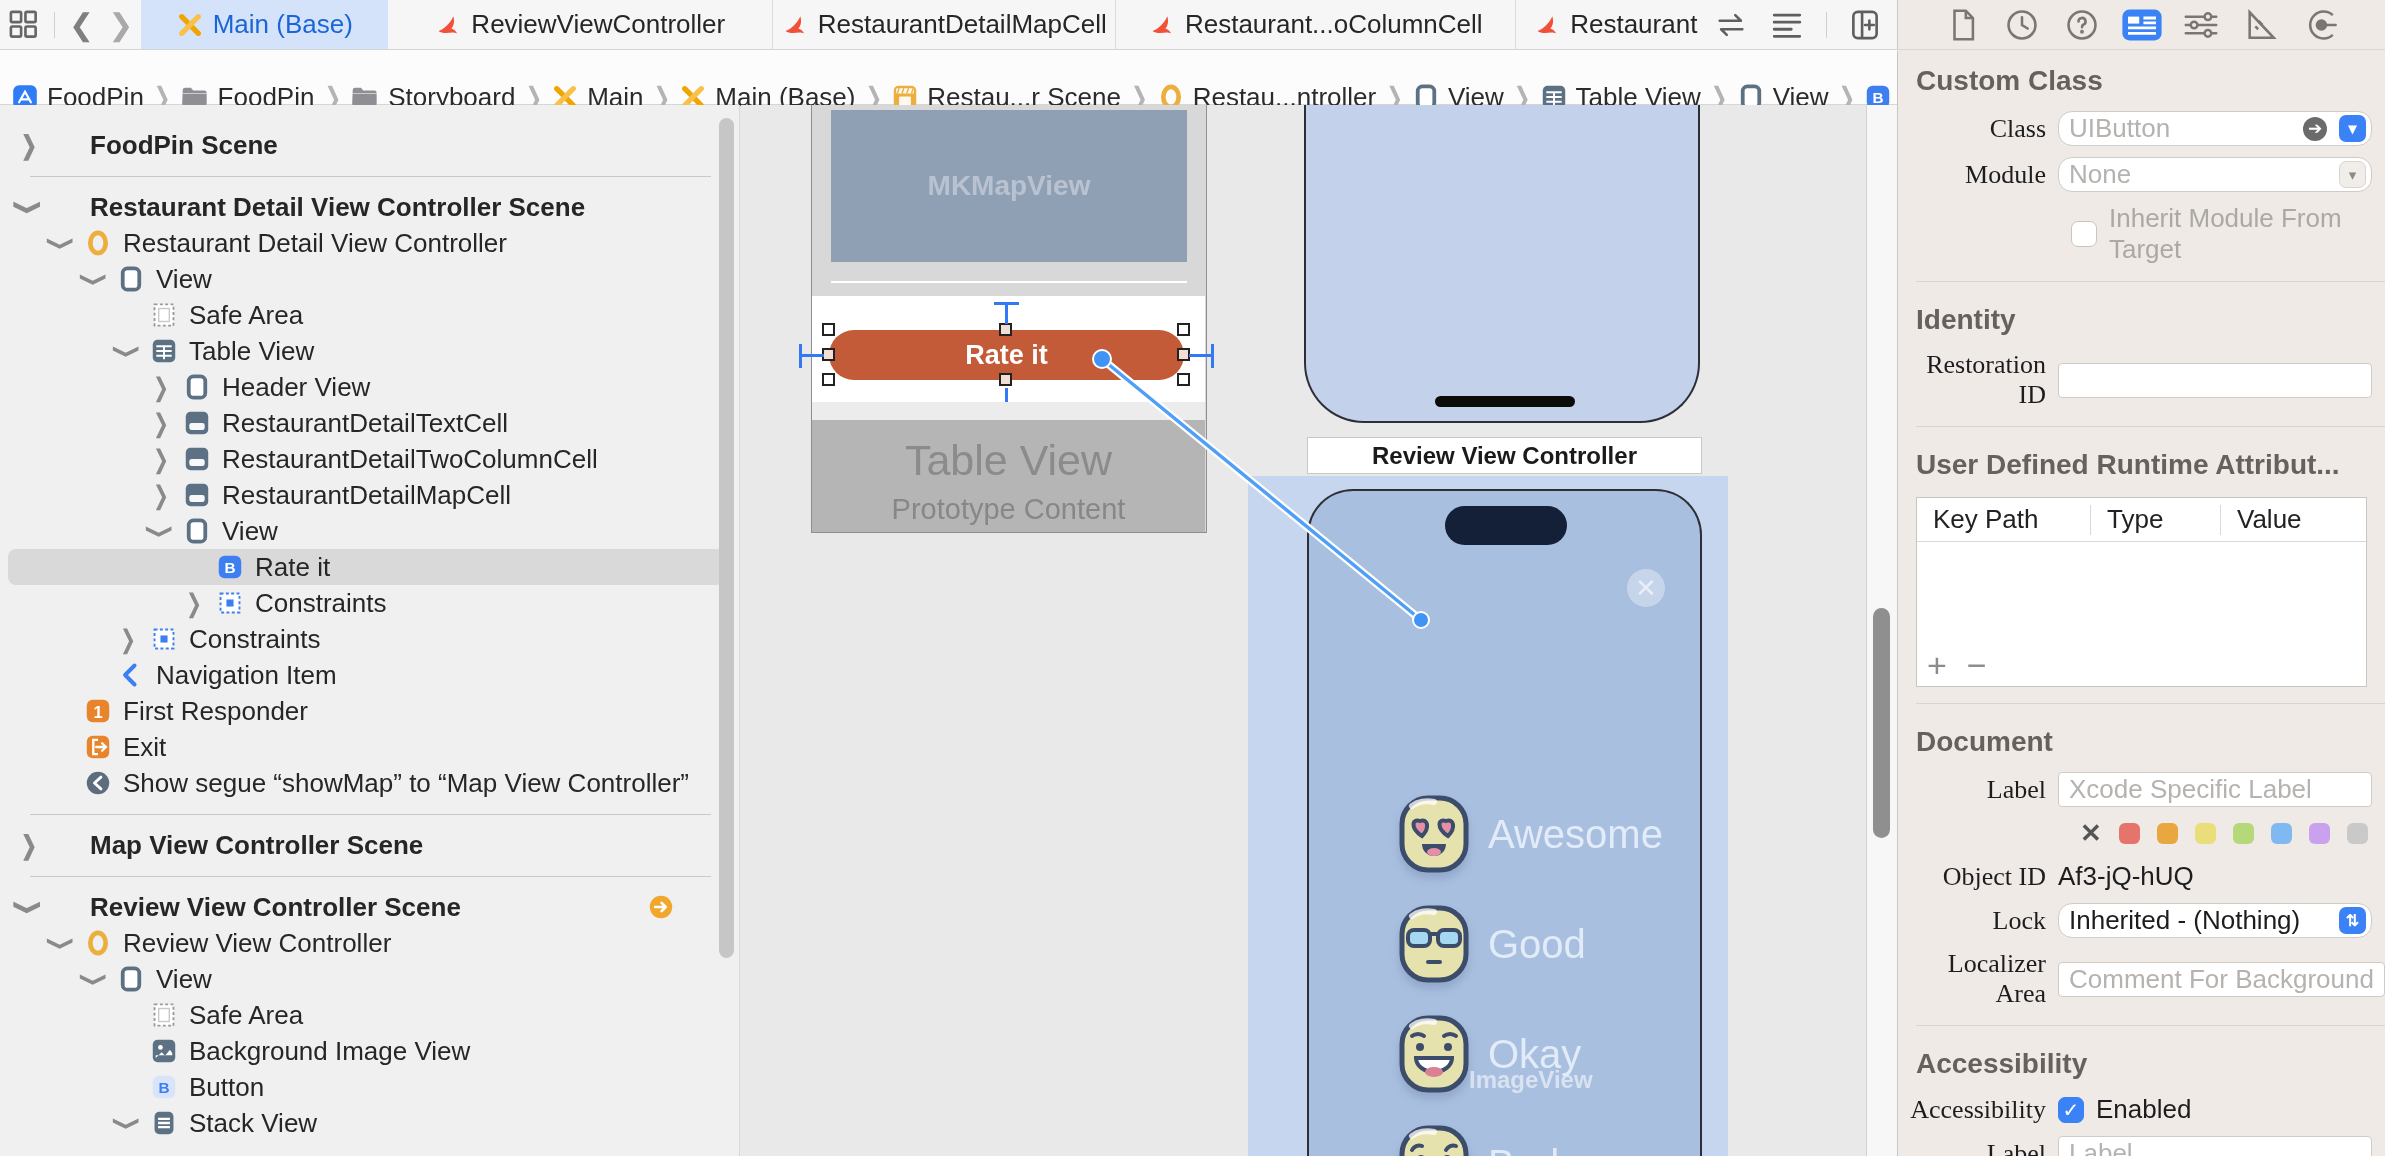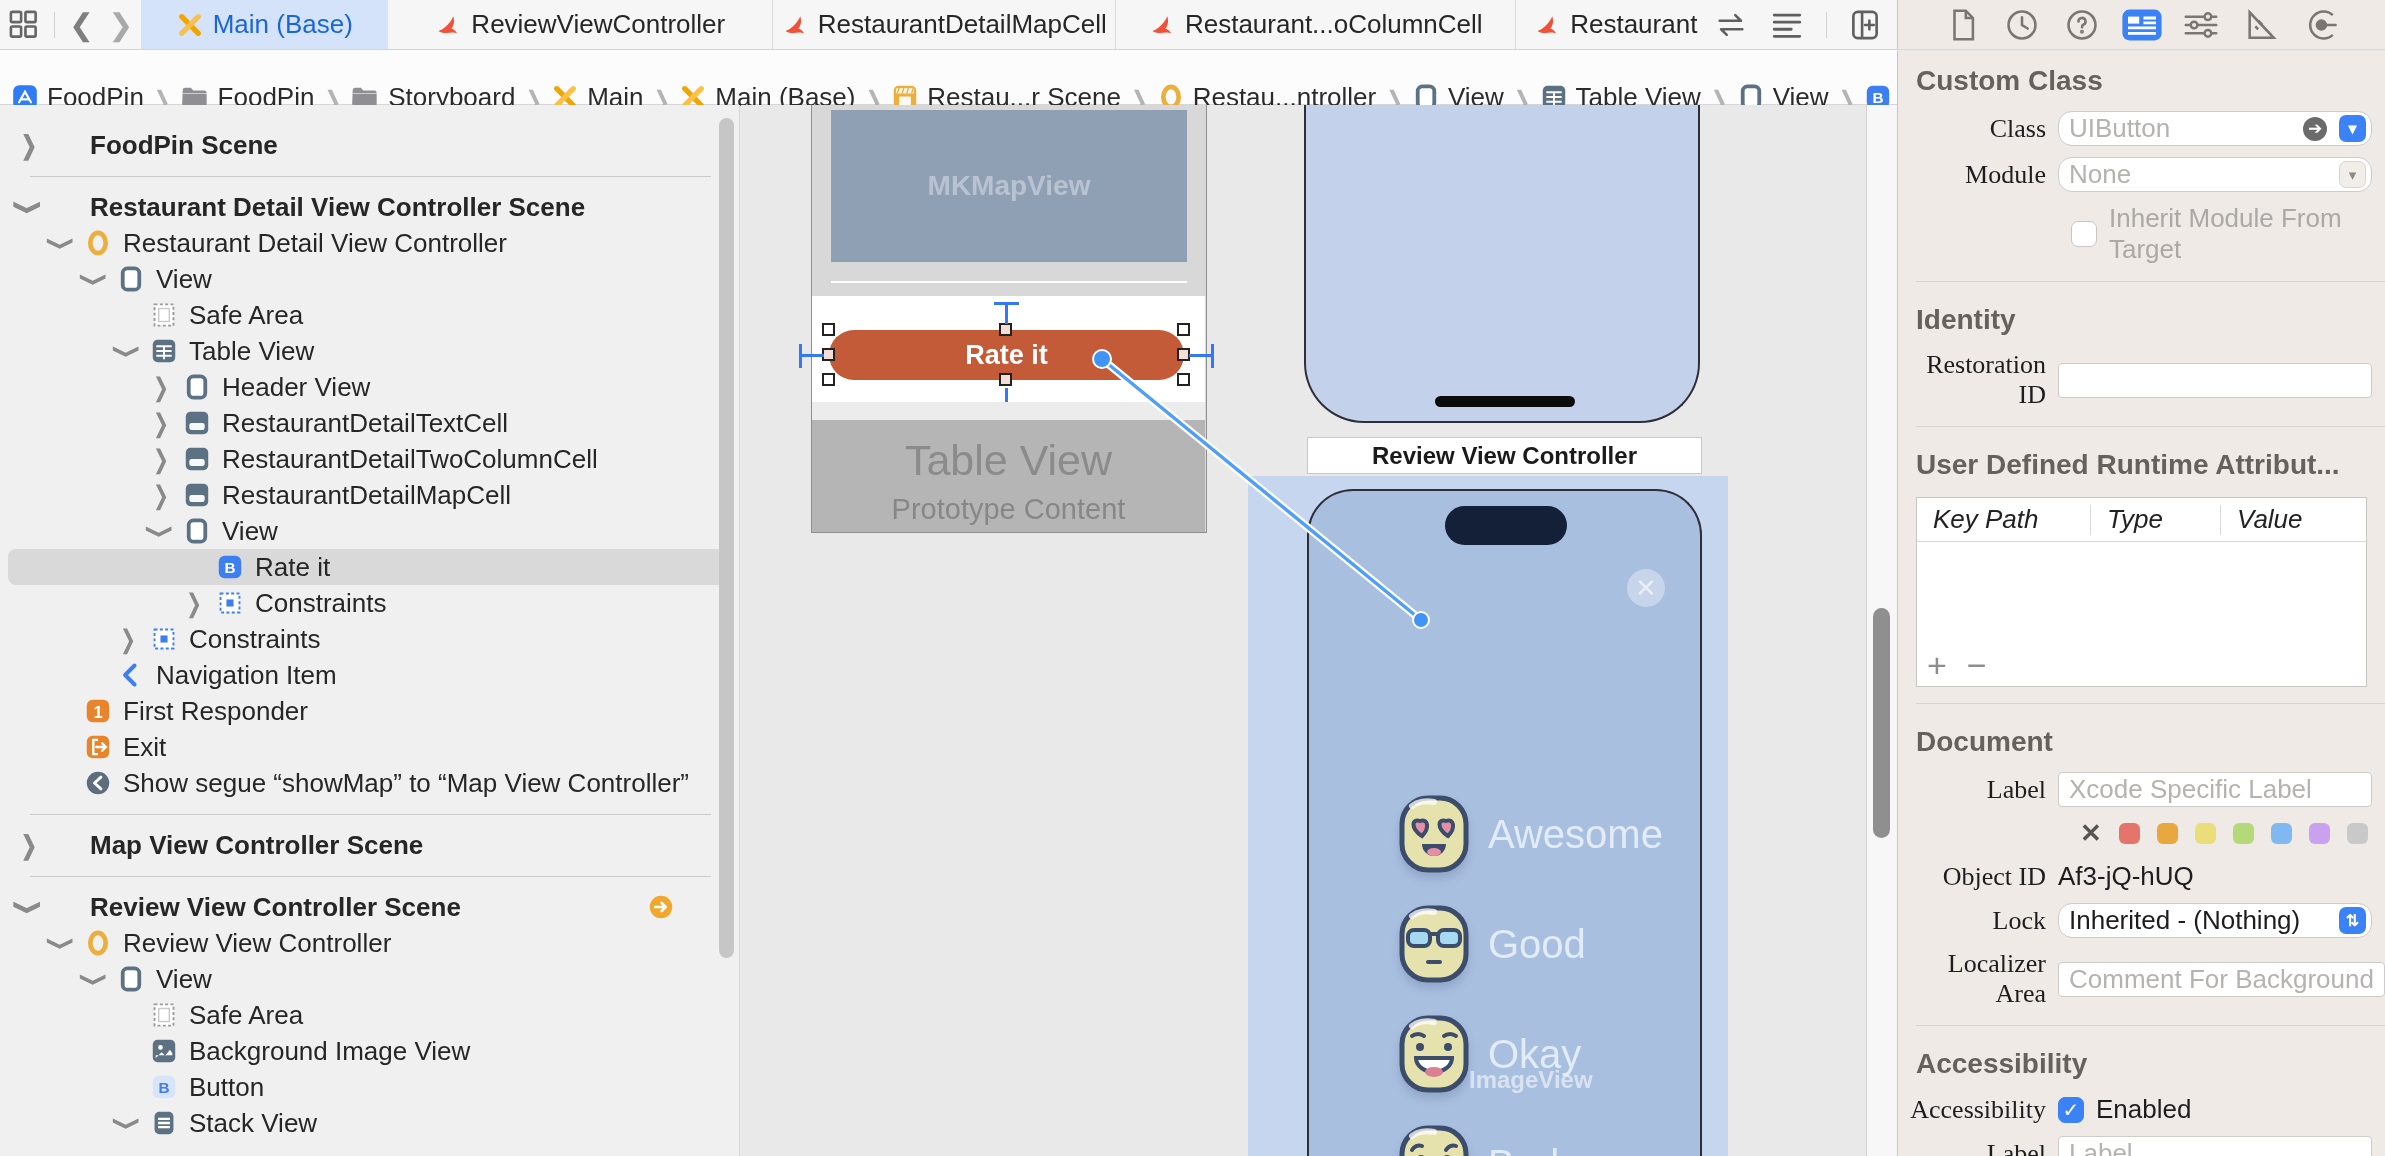--- a/index.html
+++ b/index.html
@@ -92,21 +92,21 @@
   .ifield .ph { color:#b5b2af; font-size:26px; white-space:nowrap; overflow:hidden; }
   .ifield.pill { border-radius:14px; }
   .goarrow { position:absolute; right:44px; width:24px; height:24px; border-radius:50%; background:#6b6b6b; color:#fff; display:flex; align-items:center; justify-content:center; font-size:17px; }
   .bluechev { position:absolute; right:5px; width:27px; height:27px; border-radius:7px; background:#3b82f7; color:#fff; display:flex; align-items:center; justify-content:center; font-size:16px; font-weight:bold; }
   .graychev { position:absolute; right:5px; width:27px; height:27px; border-radius:7px; background:#f1ede9; border:1px solid #d8d4d0; color:#8c8884; display:flex; align-items:center; justify-content:center; font-size:15px; }
   .checkbox { width:26px; height:26px; border-radius:7px; background:#fff; border:1.5px solid #c9c5c1; flex:0 0 auto; }
   .checkbox.checked { background:#3b82f7; border-color:#3b82f7; color:#fff; font-size:20px; display:flex; align-items:center; justify-content:center; }
   .idivider { height:1px; background:#d9d4d0; margin:16px 0 4px 18px; }
   #udra-table { margin:2px 18px 8px 18px; background:#fff; border:1px solid #c9c5c1; height:190px; position:relative; }
   #udra-head { display:flex; height:44px; border-bottom:1px solid #d9d9d9; align-items:center; }
-  .udra-col { padding-left:16px; font-size:26px; color:#222;font-style:italic; }
+  .udra-col { padding-left:16px; font-size:26px; color:#222; }
   .udra-col:nth-child(1){ width:173px; } .udra-col:nth-child(2){ width:130px; } .udra-col:nth-child(3){ flex:1; }
   #udra-head .udra-col + .udra-col { border-left:1px solid #d9d9d9; height:30px; display:flex; align-items:center; }
   #udra-pm { position:absolute; left:10px; bottom:4px; display:flex; gap:20px; color:#8c8c8c; font-size:34px; }
   #udra-pm span { cursor:pointer; line-height:1; }
   #chips { display:flex; align-items:center; gap:17px; margin:2px 13px 12px 182px; }
   #chips .x { color:#555; font-size:26px; font-weight:bold; cursor:pointer; }
   .chip { width:21px; height:21px; border-radius:6px; cursor:pointer; }
   .plainval { padding-left:0; }
 
   svg { display:block; }
@@ -244,21 +244,21 @@
     <span class="insp-tab">
       <svg width="34" height="34" viewBox="0 0 24 24" fill="none" stroke="currentColor" stroke-width="1.8">
           <path d="M21 5 a9.5 9.5 0 1 0 0 14"></path>
           <circle cx="13" cy="12" r="3.2" fill="currentColor"></circle>
           <path d="M16 12 h7" stroke-linecap="round"></path>
         </svg>
     </span>
   </div>
 
   <div id="jumpbar">
-    <span id="jb-items" style="display:flex;align-items:flex-end;margin-top:40px;">
+    <span id="jb-items" style="display:flex;align-items:center;margin-top:40px;">
         <span class="jb-item">
           <span style="display:flex">
             <svg width="26" height="26" viewBox="0 0 22 22">
               <rect x="1" y="1" width="20" height="20" rx="5" fill="#2f7cf6"></rect>
               <path d="M6 15.5 L11 6.5 L16 15.5 M8 13 h6" stroke="#fff" stroke-width="1.8" fill="none" stroke-linecap="round"></path>
             </svg>
           </span>
           <span>FoodPin</span>
         </span>
         <span class="jb-sep">❯</span>

